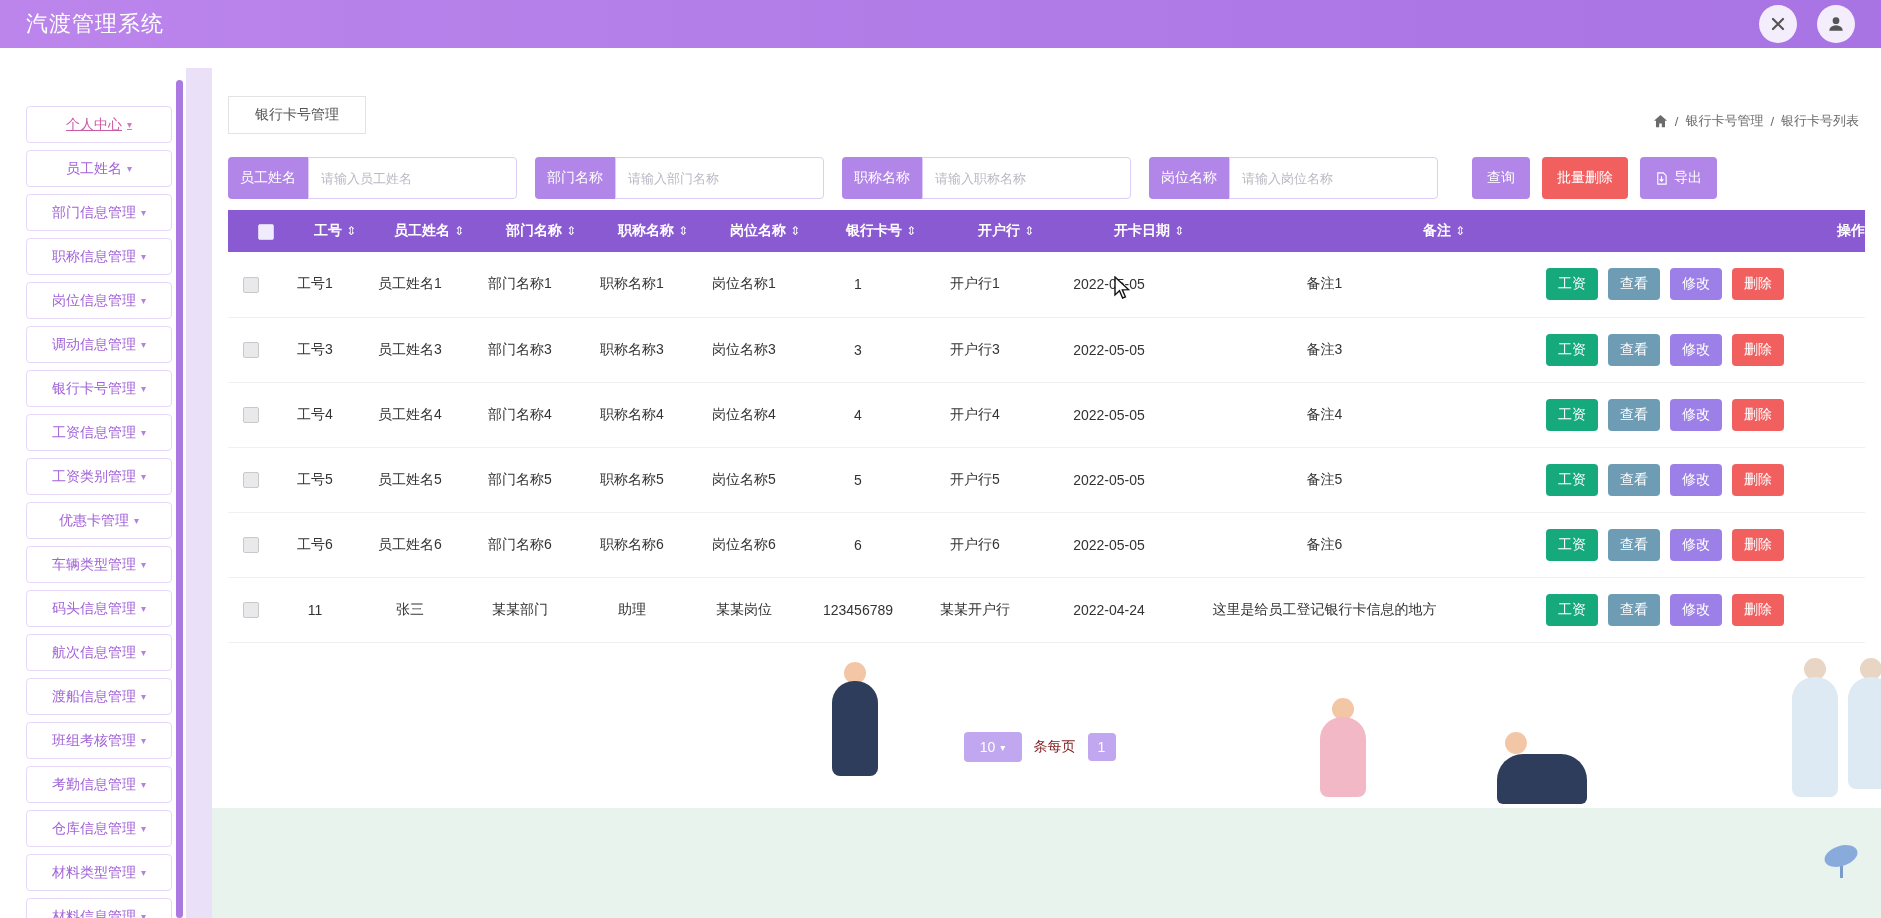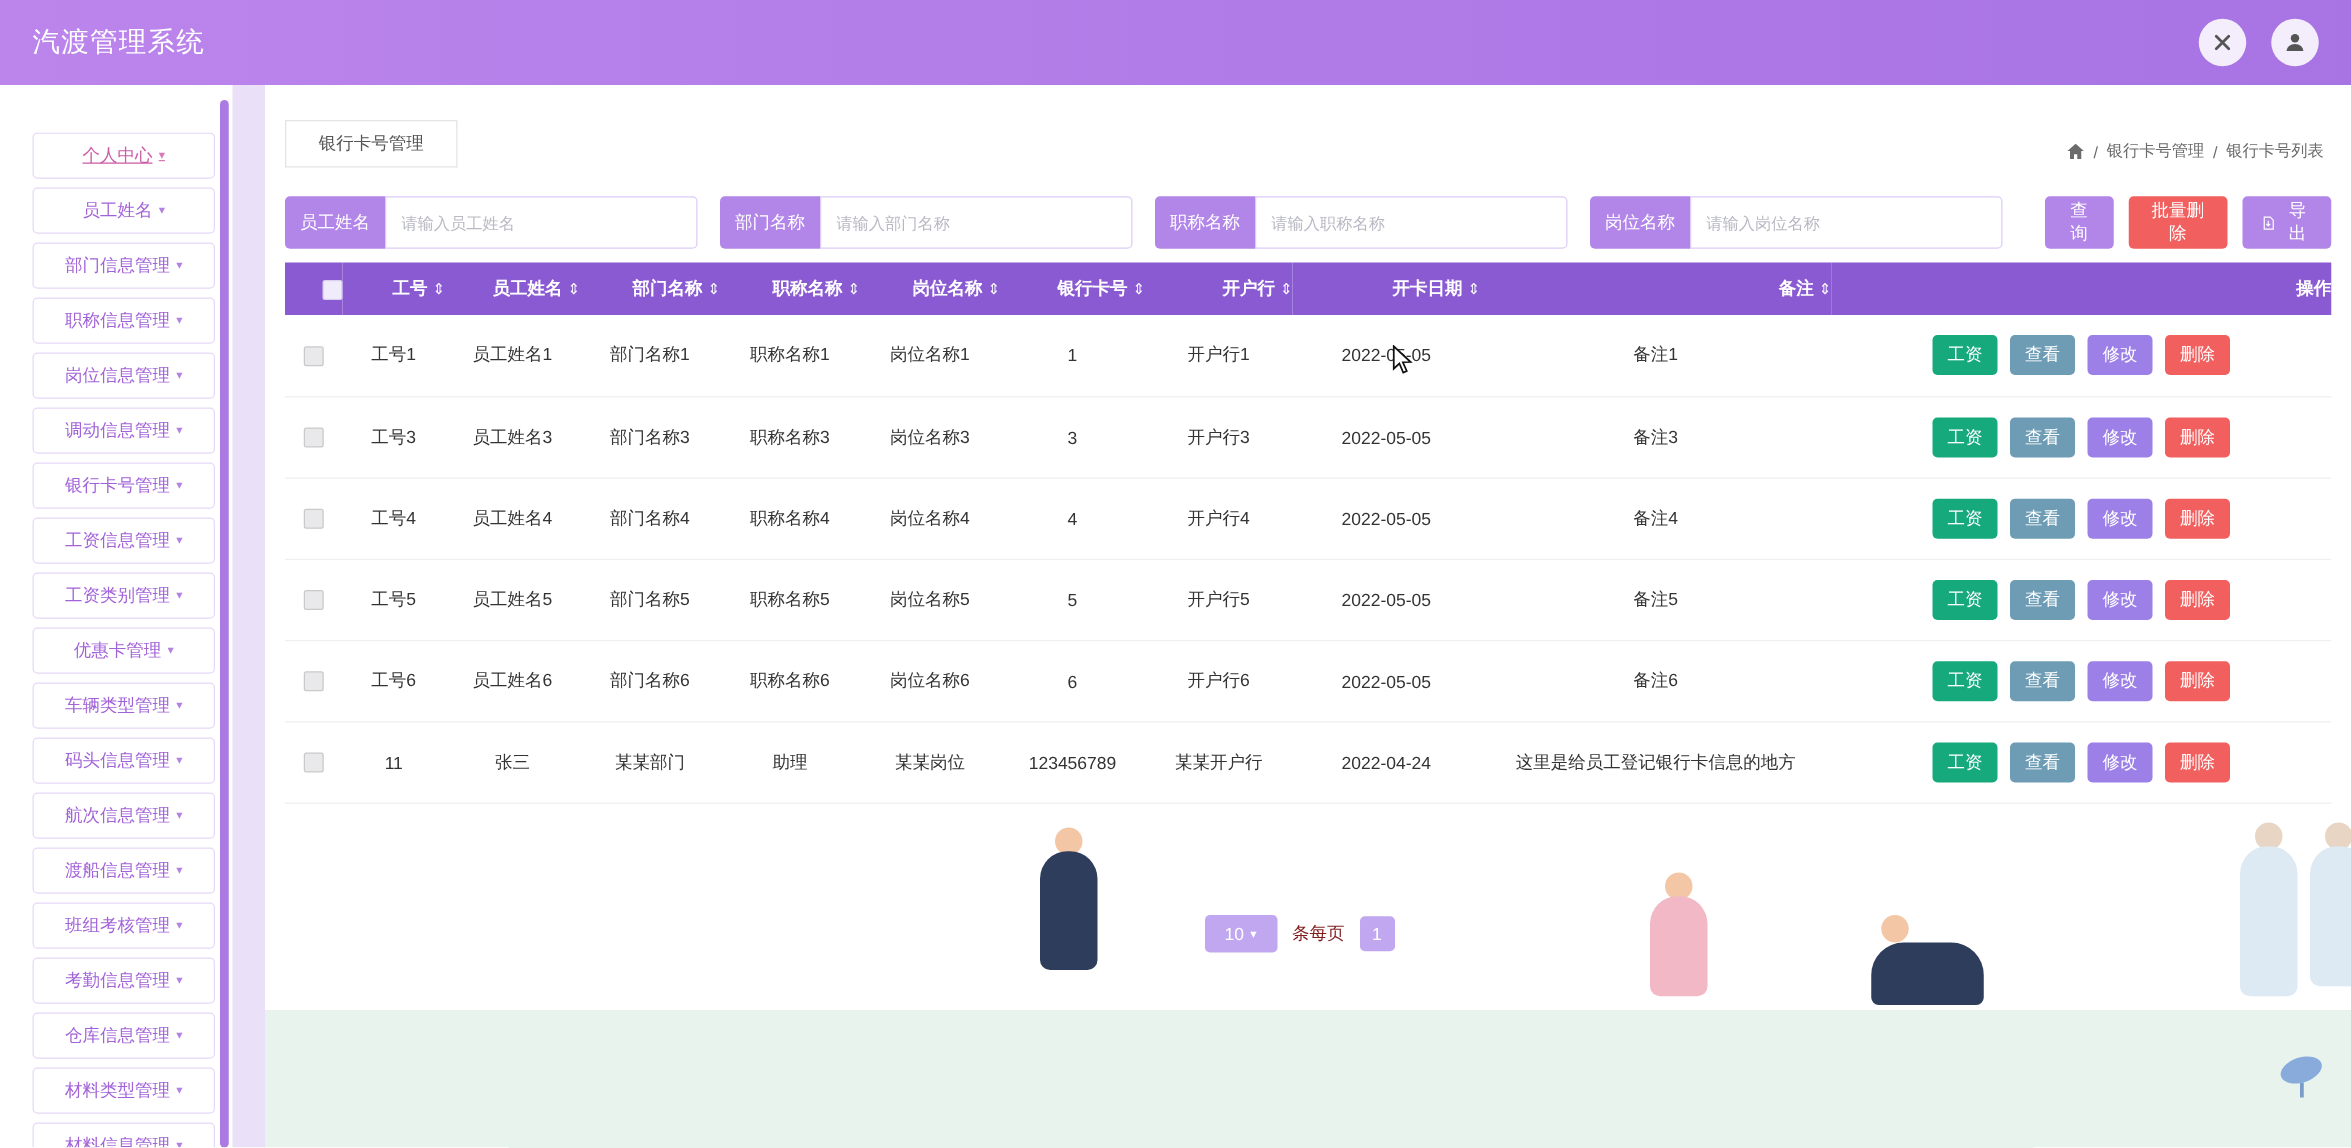--- a/index.html
+++ b/index.html
@@ -1,20 +1,20 @@
 <!DOCTYPE html>
 <html style="--header_gradient_start: #bb85ec; --header_gradient_end: #a873e3; --accent_purple: #b286e8; --table_header: #8a5ad2; --sidebar_text: #a263d8; --salary_green: #16a97c; --view_blue: #6d9cb4; --edit_purple: #9c80e8; --delete_red: #f15f5f; --page_badge: #c0a7ef; --footer_band: #e7f3ec;"><head>
 <meta charset="utf-8">
 <style>
   * { margin:0; padding:0; box-sizing:border-box; }
   html,body { width:1881px; height:918px; overflow:hidden; }
   body { font-family:"Liberation Sans","DejaVu Sans",sans-serif; background:#ffffff; position:relative; }
 
   
-  .header { position:absolute; top:0; left:0; right:0; height:68px; z-index:6;
+  .header { position:absolute; top:0; left:0; right:0; height:48px; z-index:6;
             background:linear-gradient(90deg,var(--header_gradient_start,#bb85ec),var(--header_gradient_end,#a873e3));
             display:flex; align-items:center; padding:0 26px;justify-content:space-between; }
   .app-title { color:#fff; font-size:22px; letter-spacing:1px; }
   .hicons { margin-left:auto; display:flex; gap:20px; }
   .hicon { width:38px; height:38px; border-radius:50%; background:#f4eefc; display:flex;
            align-items:center; justify-content:center; cursor:pointer; }
 
   
   .sidebar { position:absolute; top:106px; left:24px; width:150px; bottom:0; overflow:hidden; z-index:2; }
   .side-item { width:146px; height:37px; margin:0 auto 7px auto; border:1px solid #e6d8f8; border-radius:4px;
@@ -46,21 +46,21 @@
                 font-size:13px; color:#6b6b6b; }
   .bc-item { cursor:pointer; }
   .bc-home { display:flex; align-items:center; cursor:pointer; }
 
   
   .filterbar { position:absolute; top:88px; left:14px; right:0; height:44px; display:flex; align-items:center; }
   .fgroups { display:flex; }
   .fgroup { display:flex; margin-right:18px; }
   .chip { background:var(--accent_purple,#b286e8); color:#fff; font-size:14px; padding:0 12px;
           height:42px; display:flex; align-items:center; border-radius:4px 0 0 4px; white-space:nowrap; }
-  .finput { width:250px; height:42px; border:1px solid #ddccf6; border-radius:0 4px 4px 0;
+  .finput { width:209px; height:42px; border:1px solid #ddccf6; border-radius:0 4px 4px 0;
             padding:0 12px; font-size:13px; color:#333; outline:none; background:#fff; }
   .finput::placeholder { color:#b9b9c4; }
   .btn { height:42px; padding:0 15px; border:none; border-radius:4px; color:#fff; font-size:14px;
          cursor:pointer; display:inline-flex; align-items:center; gap:6px; font-family:inherit; }
   .btn-purple { background:var(--accent_purple,#b286e8); }
   .btn-red { background:var(--delete_red,#f15f5f); }
   .btn + .btn { margin-left:12px; }
   .btn:first-of-type { margin-left:16px; }
   .btn-export { margin-left:24px; }
 

